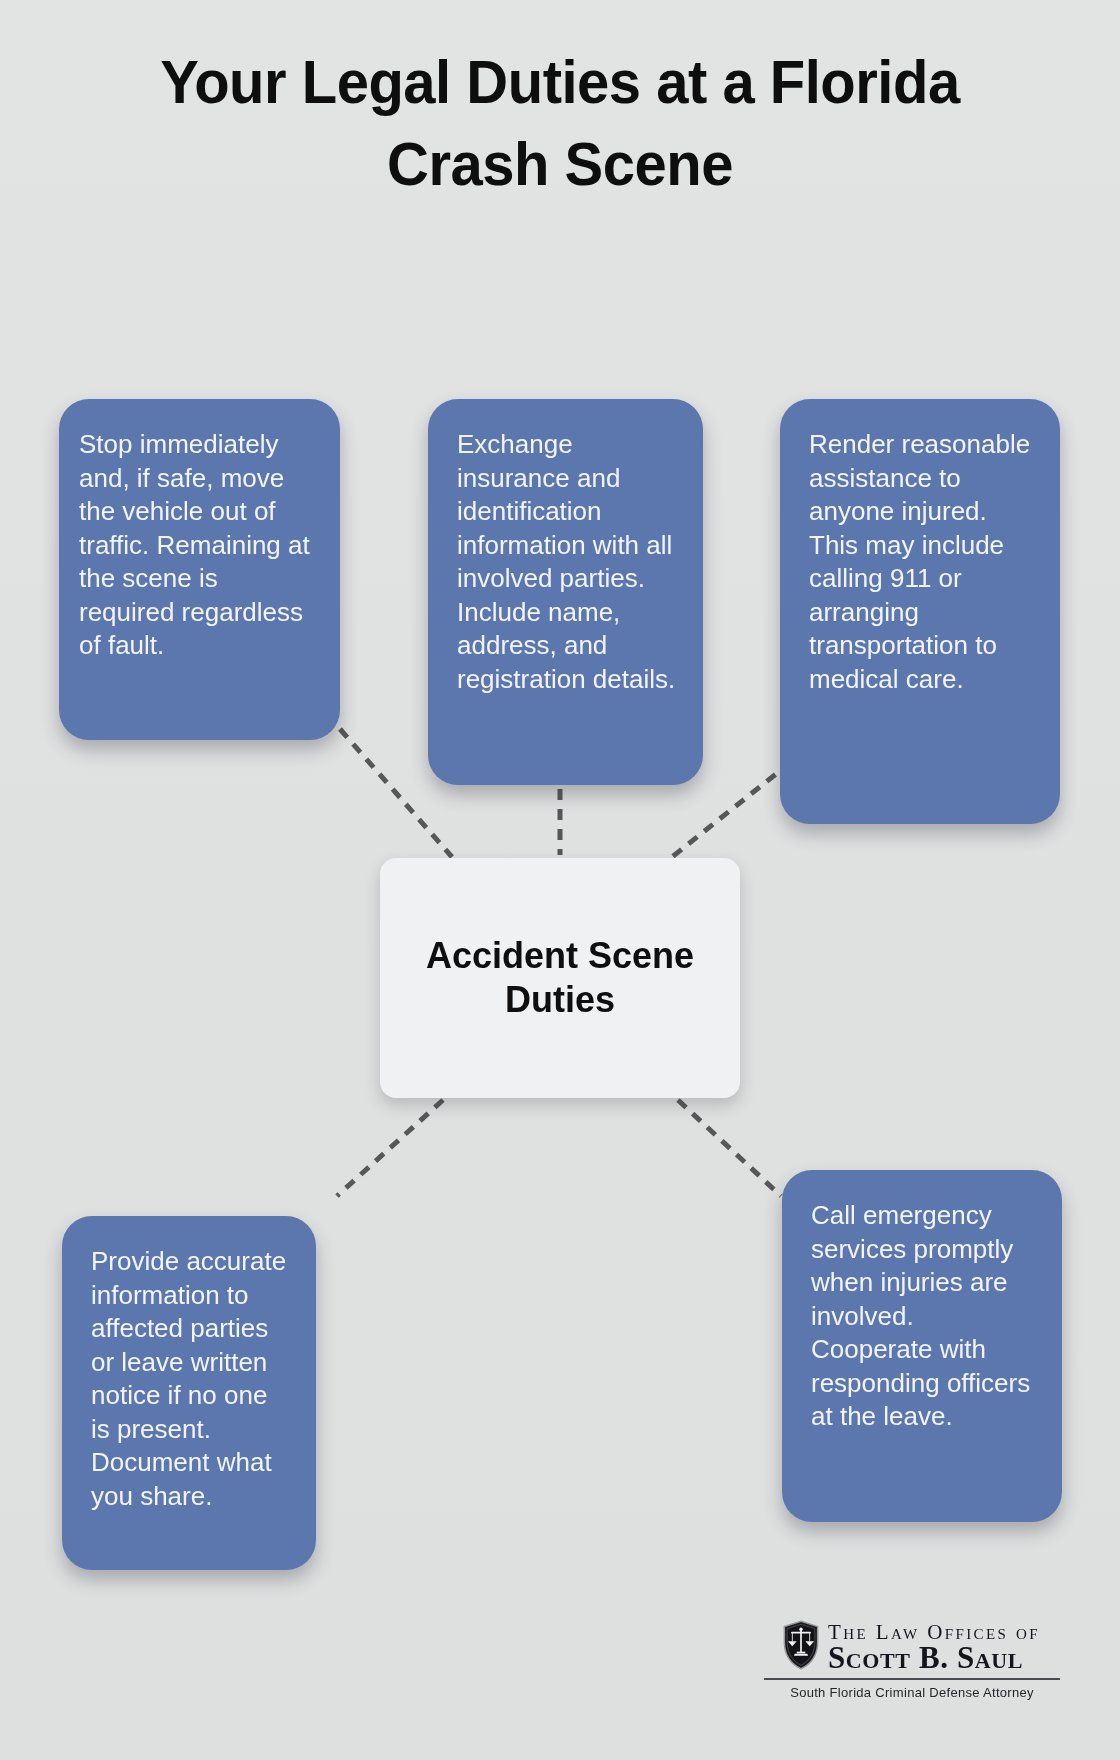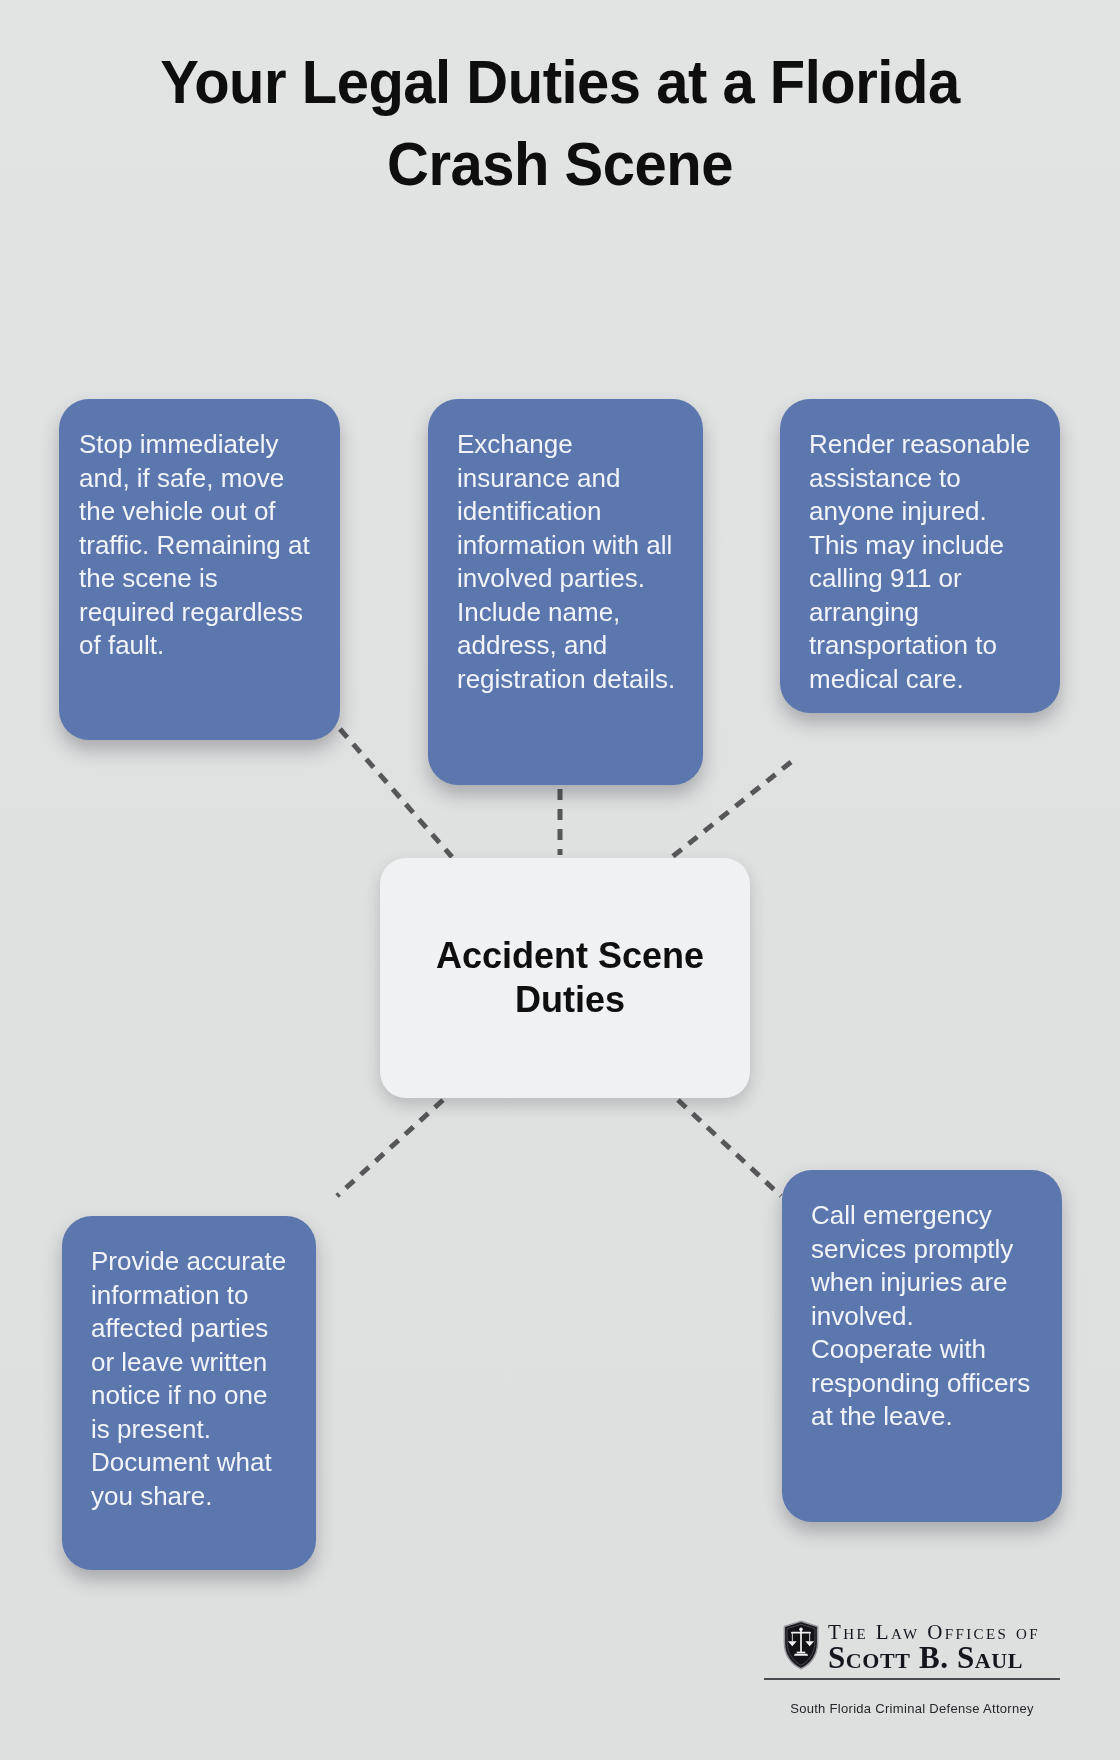--- a/index.html
+++ b/index.html
@@ -37,32 +37,32 @@
     border-radius:30px;
     color:#f2f4f8;
     font-size:26px;
     line-height:33.5px;
     padding:29px 24px 0 29px;
     box-sizing:border-box;
     box-shadow:0 10px 18px rgba(45,48,55,0.30);
   }
   .card.c1{left:59px;  top:399px;  width:281px; height:341px;padding-left:20px;}
   .card.c2{left:428px; top:399px;  width:275px; height:386px;}
-  .card.c3{left:780px; top:399px;  width:280px; height:314px;}
+  .card.c3{left:780px; top:399px;  width:280px; height:425px;}
   .card.c4{left:62px;  top:1216px; width:254px; height:354px;}
   .card.c5{left:782px; top:1170px; width:280px; height:352px;}
 
   
   .center-node{
     position:absolute;
     left:380px; top:858px; width:360px; height:240px;
     background:#eff1f3;
-    border-radius:26px;
+    border-radius:16px;
     box-shadow:0 7px 16px rgba(45,48,55,0.22);
-    display:flex; align-items:center; justify-content:center;padding-left:10px;
+    display:flex; align-items:center; justify-content:center;
   }
   .center-node .label{
     width:310px;
     text-align:center;
     font-size:36px;
     font-weight:800;
     line-height:44px;
     color:#0f0f0f;
   }
 
@@ -98,21 +98,21 @@
     letter-spacing:0.6px;
     color:#15151e;
     white-space:nowrap;
   }
   .logo-divider{
     margin-top:5px;
     border-top:2px solid #4c4c50;
     width:100%;
   }
   .logo-tagline{
-    margin-top:21px;
+    margin-top:5px;
     text-align:center;
     font-size:13px;
     letter-spacing:0.3px;
     color:#26262a;
     white-space:nowrap;
   }
 </style>
 </head>
 <body>
 

